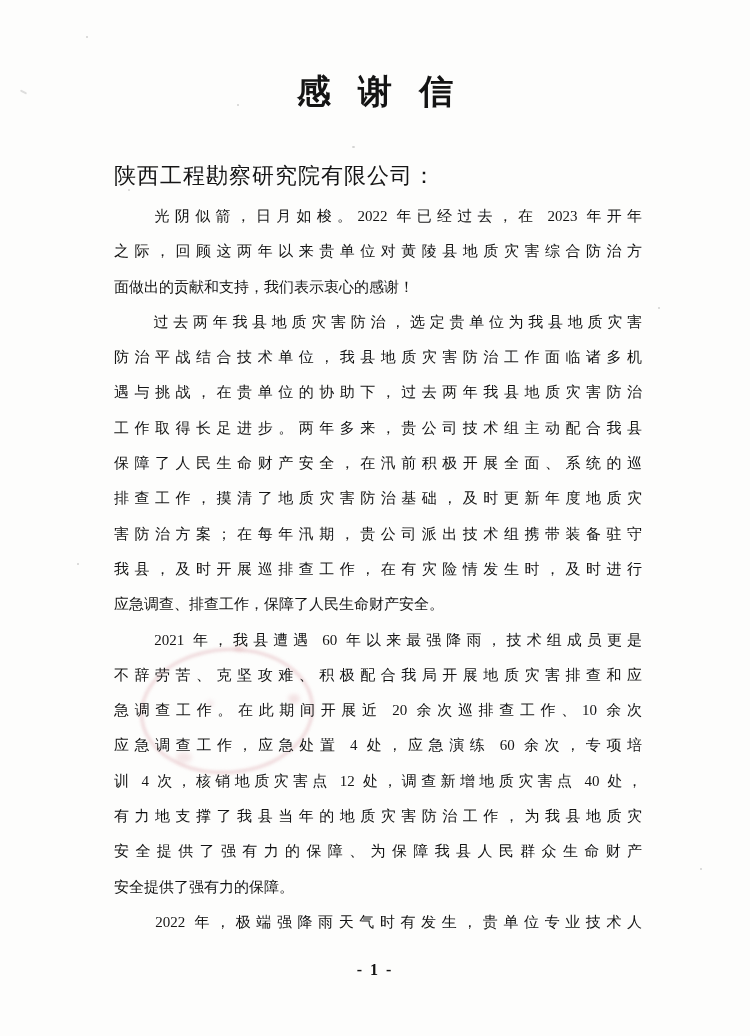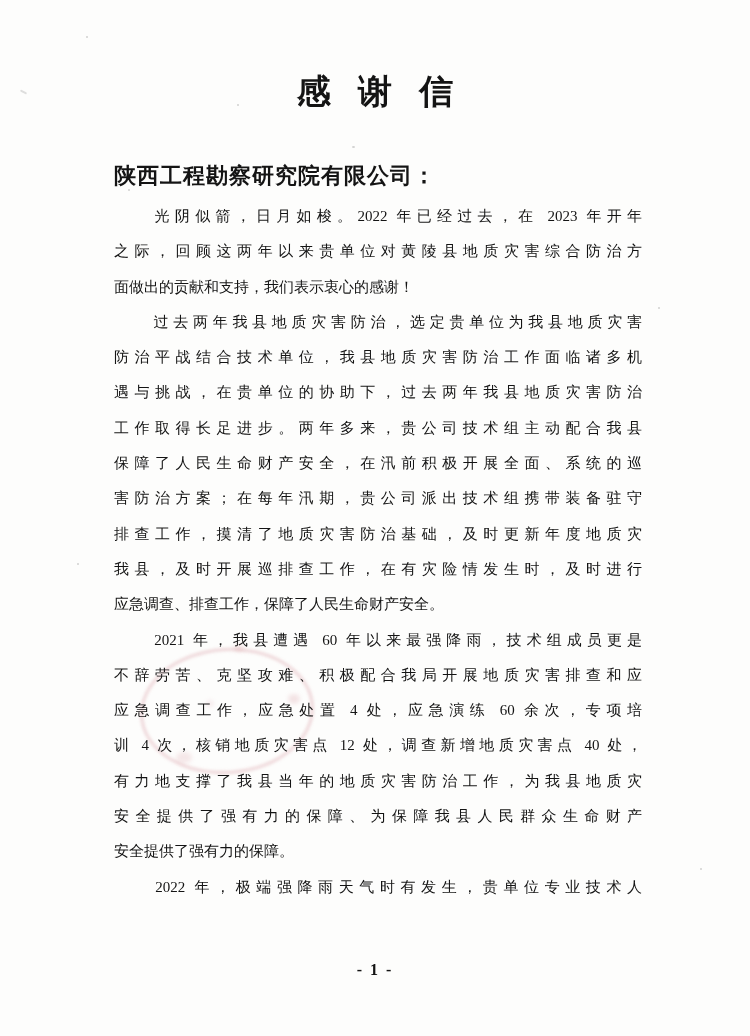--- a/index.html
+++ b/index.html
@@ -12,21 +12,21 @@
   
   .title {
     position:absolute; top:70px; left:0; right:0;
     text-align:center; text-indent:0.8em; letter-spacing:0.8em;
     font-size:34px; font-weight:700; line-height:44px;
     white-space:nowrap;
   }
   
   .salutation {
     position:absolute; left:114px; top:162px;
-    font-size:22px; font-weight:700; letter-spacing:1px;
+    font-size:22px; font-weight:400; letter-spacing:1px;
     line-height:28px; white-space:nowrap;
   }
   
   .body-block {
     position:absolute; left:114px; top:199px; width:528px;
   }
   .bl {
     display:block; width:528px;
     font-size:15px; line-height:35.3px; height:35.3px;
     font-weight:500;
@@ -91,26 +91,27 @@
 
   <div class="body-block">
       <div class="bl"><span>　　光阴似箭，日月如梭。2022 年已经过去，在 2023 年开年</span></div>
       <div class="bl"><span>之际，回顾这两年以来贵单位对黄陵县地质灾害综合防治方</span></div>
       <div class="bl short"><span>面做出的贡献和支持，我们表示衷心的感谢！</span></div>
       <div class="bl"><span>　　过去两年我县地质灾害防治，选定贵单位为我县地质灾害</span></div>
       <div class="bl"><span>防治平战结合技术单位，我县地质灾害防治工作面临诸多机</span></div>
       <div class="bl"><span>遇与挑战，在贵单位的协助下，过去两年我县地质灾害防治</span></div>
       <div class="bl"><span>工作取得长足进步。两年多来，贵公司技术组主动配合我县</span></div>
       <div class="bl"><span>保障了人民生命财产安全，在汛前积极开展全面、系统的巡</span></div>
+      <div class="bl"><span>排查工作，摸清了地质灾害防治基础，及时更新年度地质灾</span></div>
       <div class="bl"><span>害防治方案；在每年汛期，贵公司派出技术组携带装备驻守</span></div>
-      <div class="bl"><span>排查工作，摸清了地质灾害防治基础，及时更新年度地质灾</span></div>
       <div class="bl"><span>我县，及时开展巡排查工作，在有灾险情发生时，及时进行</span></div>
       <div class="bl short"><span>应急调查、排查工作，保障了人民生命财产安全。</span></div>
       <div class="bl"><span>　　2021 年，我县遭遇 60 年以来最强降雨，技术组成员更是</span></div>
       <div class="bl"><span>不辞劳苦、克坚攻难、积极配合我局开展地质灾害排查和应</span></div>
+      <div class="bl"><span>急调查工作。在此期间开展近 20 余次巡排查工作、10 余次</span></div>
       <div class="bl"><span>应急调查工作，应急处置 4 处，应急演练 60 余次，专项培</span></div>
       <div class="bl"><span>训 4 次，核销地质灾害点 12 处，调查新增地质灾害点 40 处，</span></div>
       <div class="bl"><span>有力地支撑了我县当年的地质灾害防治工作，为我县地质灾</span></div>
       <div class="bl"><span>安全提供了强有力的保障、为保障我县人民群众生命财产</span></div>
       <div class="bl short"><span>安全提供了强有力的保障。</span></div>
       <div class="bl"><span>　　2022 年，极端强降雨天气时有发生，贵单位专业技术人</span></div>
     </div>
 
   <div class="page-num">- 1 -</div>
 

